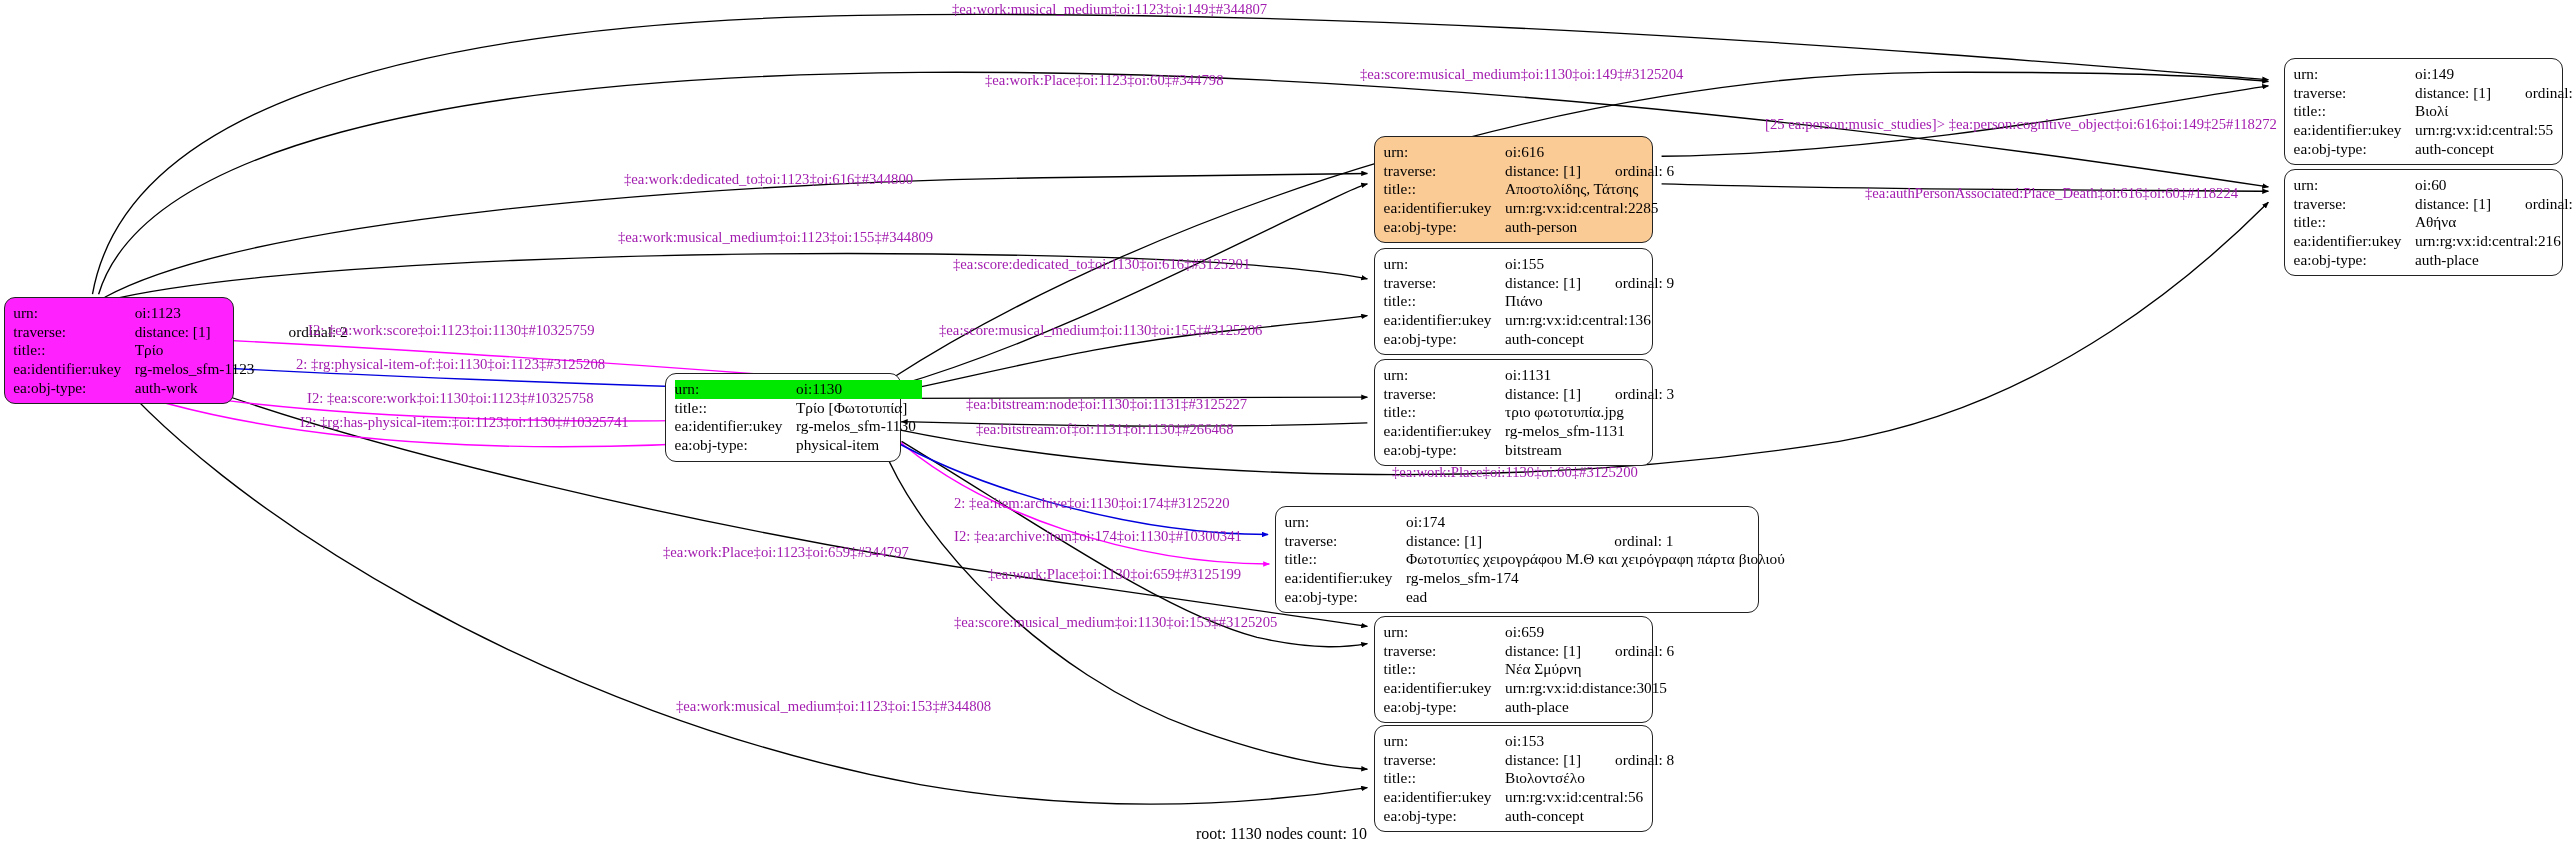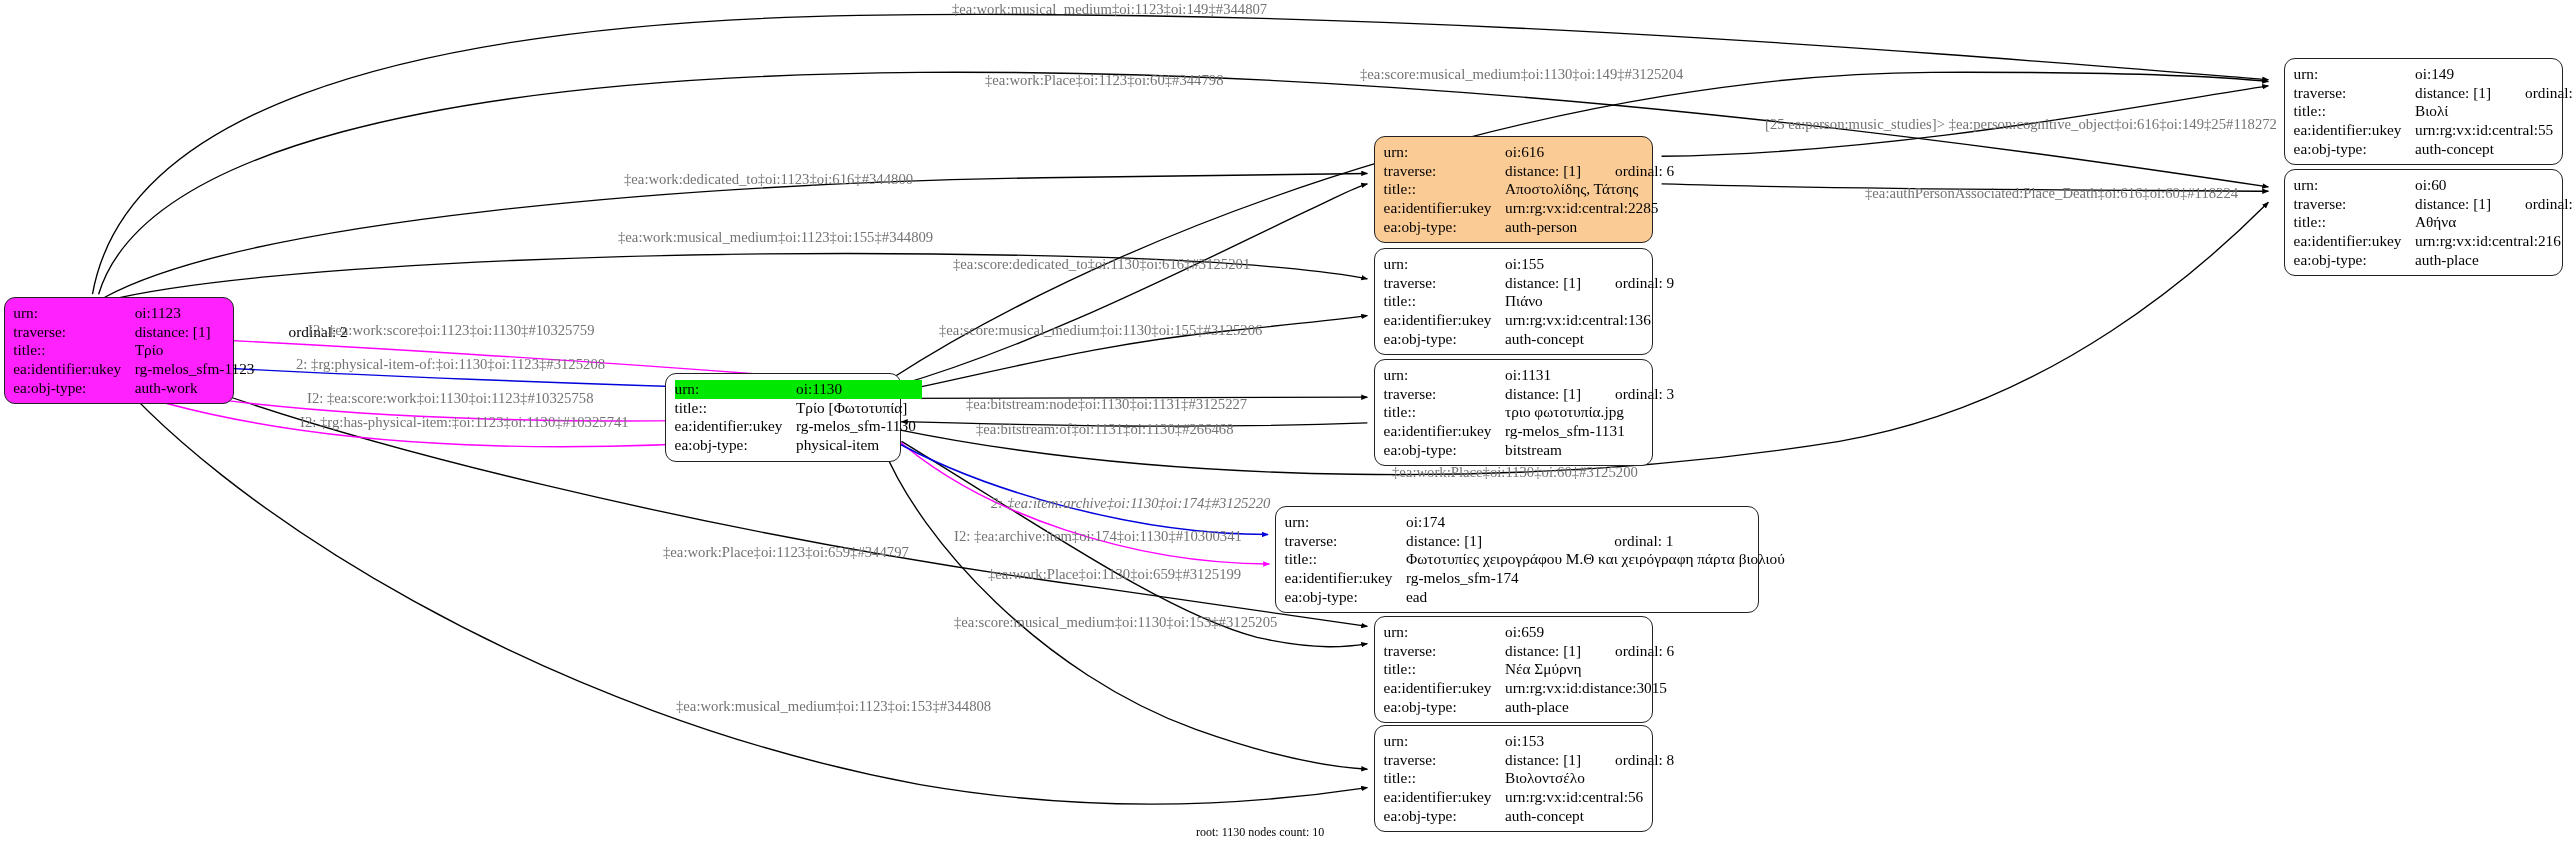--- a/index.html
+++ b/index.html
@@ -8,22 +8,22 @@
   #canvas{position:relative;width:2576px;height:844px;background:#ffffff;overflow:hidden;}
   svg.edges{position:absolute;left:0;top:0;width:2576px;height:844px;pointer-events:none;}
   .node{position:absolute;box-sizing:border-box;border:1.2px solid #222222;border-radius:11px;background:#ffffff;padding:6.1px 8.6px;}
   .node table{border-collapse:collapse;}
   .node td{font-size:15.3px;line-height:1.22;color:#000000;white-space:nowrap;padding:0 6.1px 0 0;vertical-align:top;}
   .node td.k{padding-right:13.5px;}
   .node td.v2{padding-left:28px;}
   .node.magenta{background:#ff22ff;}
   .node.orange{background:#fbcb96;}
   .hl{background:#00e800;}
-  .edge-label{position:absolute;font-size:14.7px;color:#737373;white-space:nowrap;line-height:1;}
-  .footer{position:absolute;font-size:12px;color:#000000;white-space:nowrap;}
+  .edge-label{position:absolute;font-size:14.7px;color:#a21caf;white-space:nowrap;line-height:1;}
+  .footer{position:absolute;font-size:16px;color:#000000;white-space:nowrap;}
 </style>
 </head>
 <body>
 
 <div id="canvas">
 
   <svg class="edges" viewBox="0 0 4201 1377">
     <defs>
       <marker id="ah" markerWidth="11" markerHeight="9" refX="10" refY="4.5" orient="auto" markerUnits="userSpaceOnUse">
         <path d="M0,0 L11,4.5 L0,9 z" fill="#000000"></path>
@@ -383,21 +383,21 @@
   <div class="edge-label" style="left:618px;top:230px;">‡ea:work:musical_medium‡oi:1123‡oi:155‡#344809</div>
   <div class="edge-label" style="left:953px;top:257px;">‡ea:score:dedicated_to‡oi:1130‡oi:616‡#3125201</div>
   <div class="edge-label" style="left:939px;top:323px;">‡ea:score:musical_medium‡oi:1130‡oi:155‡#3125206</div>
   <div class="edge-label" style="left:308px;top:323px;">I2: ‡ea:work:score‡oi:1123‡oi:1130‡#10325759</div>
   <div class="edge-label" style="left:296px;top:357px;">2: ‡rg:physical-item-of:‡oi:1130‡oi:1123‡#3125208</div>
   <div class="edge-label" style="left:307px;top:391px;">I2: ‡ea:score:work‡oi:1130‡oi:1123‡#10325758</div>
   <div class="edge-label" style="left:300px;top:415px;">I2: ‡rg:has-physical-item:‡oi:1123‡oi:1130‡#10325741</div>
   <div class="edge-label" style="left:966px;top:397px;">‡ea:bitstream:node‡oi:1130‡oi:1131‡#3125227</div>
   <div class="edge-label" style="left:976px;top:422px;">‡ea:bitstream:of‡oi:1131‡oi:1130‡#266468</div>
   <div class="edge-label" style="left:1392px;top:465px;">‡ea:work:Place‡oi:1130‡oi:60‡#3125200</div>
-  <div class="edge-label" style="left:991px;top:496px;font-style:italic;">2: ‡ea:item:archive‡oi:1130‡oi:174‡#3125220</div>
+  <div class="edge-label" style="left:954px;top:496px;">2: ‡ea:item:archive‡oi:1130‡oi:174‡#3125220</div>
   <div class="edge-label" style="left:954px;top:529px;">I2: ‡ea:archive:item‡oi:174‡oi:1130‡#10300341</div>
   <div class="edge-label" style="left:663px;top:545px;">‡ea:work:Place‡oi:1123‡oi:659‡#344797</div>
   <div class="edge-label" style="left:988px;top:567px;">‡ea:work:Place‡oi:1130‡oi:659‡#3125199</div>
   <div class="edge-label" style="left:954px;top:615px;">‡ea:score:musical_medium‡oi:1130‡oi:153‡#3125205</div>
   <div class="edge-label" style="left:632px;top:699px;margin-left:44px;">‡ea:work:musical_medium‡oi:1123‡oi:153‡#344808</div>
 
   <div class="footer" style="left:1196px;top:825px;">root: 1130 nodes count: 10</div>
 </div>
 
 

